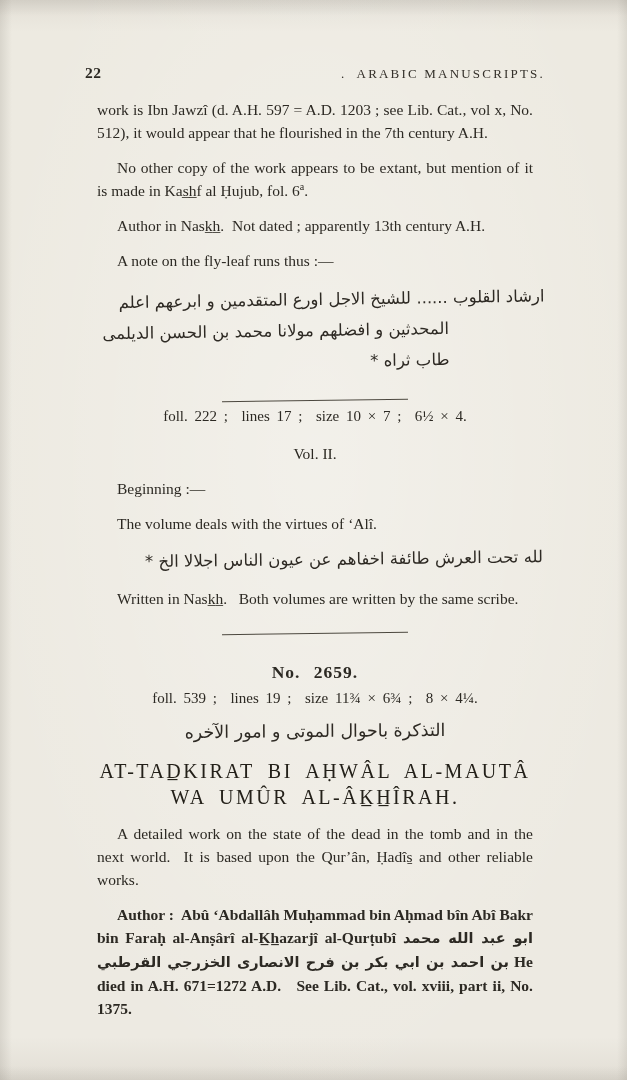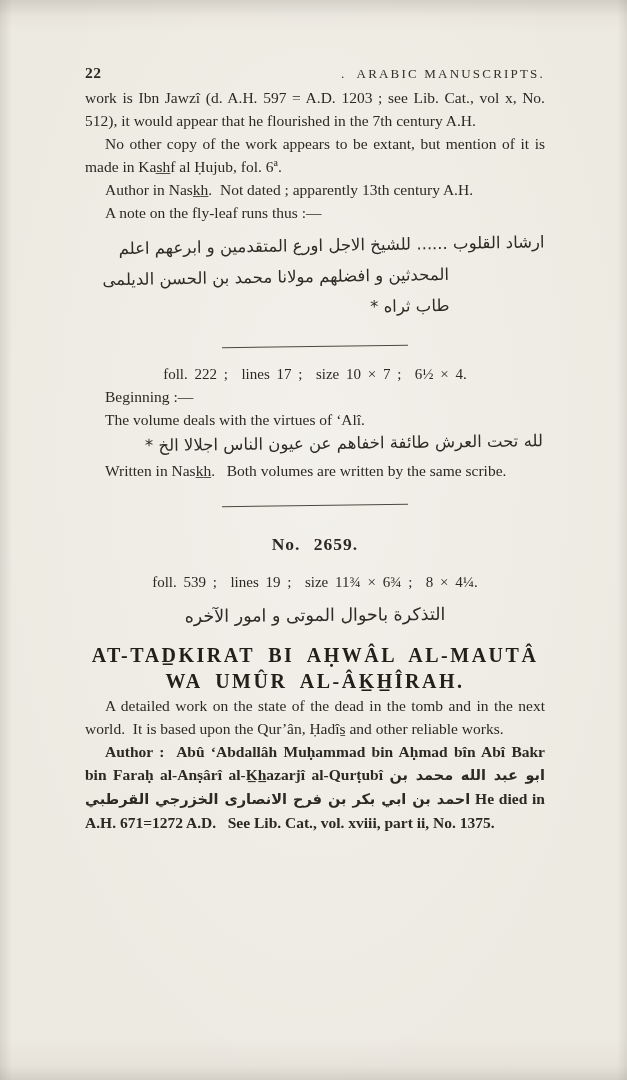--- a/index.html
+++ b/index.html
@@ -21,42 +21,42 @@
       linear-gradient(90deg, rgba(110,105,95,0.16), rgba(110,105,95,0) 12px),
       linear-gradient(270deg, rgba(110,105,95,0.13), rgba(110,105,95,0) 10px),
       linear-gradient(180deg, rgba(110,105,95,0.14), rgba(110,105,95,0) 16px),
       linear-gradient(0deg, rgba(110,105,95,0.12), rgba(110,105,95,0) 14px);
   }
   .content{position:relative;padding:0 82px 0 85px;}
   .running-head{position:relative;padding-top:66px;height:20px;}
   .page-num{position:absolute;left:0;top:64px;font-size:15.5px;font-weight:700;letter-spacing:0.5px;}
   .running-title{display:block;text-align:right;font-size:13px;letter-spacing:2.2px;color:#34302a;white-space:pre;}
   p.body{
-    margin:0;font-size:15.5px;line-height:23px;
+    margin:12px;font-size:15.5px;line-height:23px;
     text-align:justify;white-space:pre-wrap;
   }
   p.noj{text-align:left;}
   .indent{text-indent:20px;}
   .mt22{margin-top:21px;}
   .ar{direction:rtl;font-family:"DejaVu Sans",sans-serif;color:#2e2a24;}
   .arabic-note{margin-top:6px;transform:rotate(-0.9deg);font-size:16.5px;line-height:31px;}
   .arabic-note .l1{text-align:right;}
   .arabic-note .l2{text-align:right;padding-right:96px;margin-left:-18px;}
   .divider{width:186px;margin:23px auto 0 auto;border:0;border-top:1.6px solid #4c483f;transform:rotate(-0.8deg);}
   .entry-number{
     margin:27px 0 0 0;text-align:center;font-size:17.5px;font-weight:600;
     letter-spacing:1px;word-spacing:8px;line-height:22px;
   }
-  .collation{margin-top:16px;text-align:center;font-size:15px;line-height:22px;word-spacing:3px;white-space:pre;}
+  .collation{margin-top:4px;text-align:center;font-size:15px;line-height:22px;word-spacing:3px;white-space:pre;}
   .volume{margin-top:16px;text-align:center;font-size:15.5px;line-height:22px;}
   .beginning-ar{margin-top:-2px;font-size:16.5px;line-height:30px;text-align:right;padding-right:2px;transform:rotate(-0.7deg);}
   .mt12{margin-top:12px;}
   .arabic-title{margin-top:7px;text-align:center;font-size:17.5px;line-height:30px;transform:rotate(-0.5deg);}
   .main-title{
-    margin:12px 0 0 0;text-align:center;font-size:20px;font-weight:700;
+    margin:12px 0 0 0;text-align:center;font-size:20px;font-weight:400;
     letter-spacing:2.5px;word-spacing:6px;line-height:26px;color:#232019;
   }
   .desc{margin-top:21px;}
   .author{margin-top:2px;font-weight:bold;}
   .ar-inline{direction:rtl;unicode-bidi:isolate;font-family:"DejaVu Sans",sans-serif;font-size:14.5px;}
   sup.folio{font-size:10px;line-height:0;vertical-align:6px;}
 </style>
 </head>
 <body>
 
@@ -76,20 +76,21 @@
     <p class="body indent noj">A note on the fly-leaf runs thus :—</p>
 
     <div class="ar arabic-note">
       <div class="l1">ارشاد القلوب ...... للشيخ الاجل اورع المتقدمين و ابرعهم اعلم</div>
       <div class="l2">المحدثين و افضلهم مولانا محمد بن الحسن الديلمى طاب ثراه *</div>
     </div>
 
     <hr class="divider">
 
     <div class="collation">foll. 222 ;  lines 17 ;  size 10 × 7 ;  6½ × 4.</div>
+    <div class="volume">Vol. II.</div>
 
     <p class="body indent noj">Beginning :—</p>
     <p class="body indent noj mt12">The volume deals with the virtues of ‘Alî.</p>
 
     <div class="ar beginning-ar">لله تحت العرش طائفة اخفاهم عن عيون الناس اجلالا الخ *</div>
 
     <p class="body indent noj mt12">Written in Nask̲h̲.   Both volumes are written by the same scribe.</p>
 
     <hr class="divider">
 

